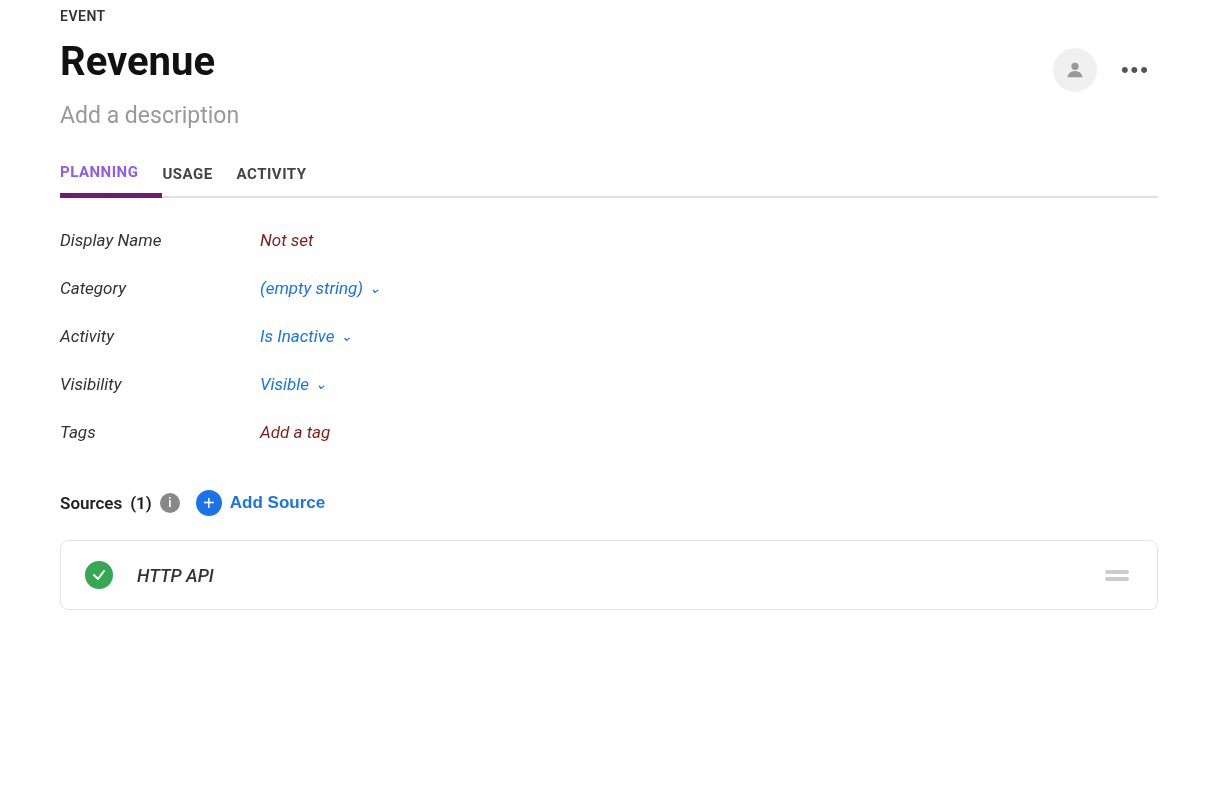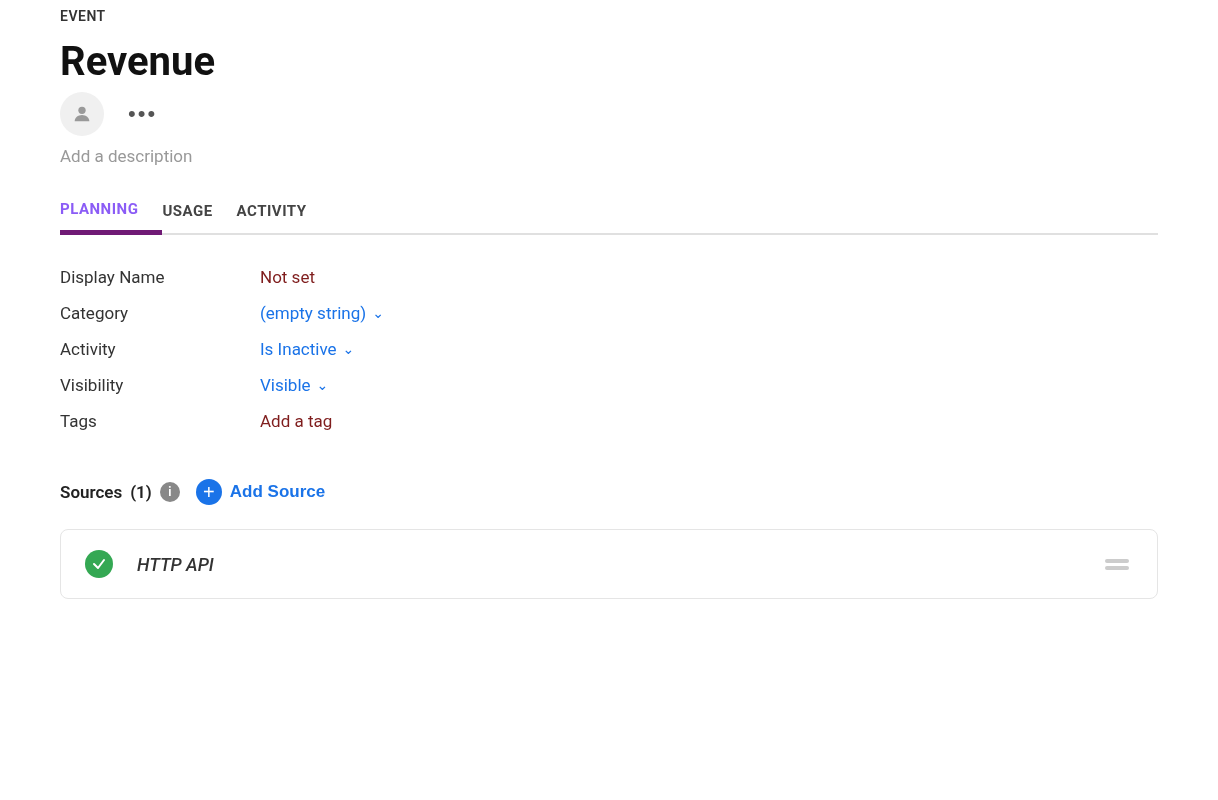--- a/index.html
+++ b/index.html
@@ -33,21 +33,20 @@
       letter-spacing: 0.5px;
     }
 
     
     .header-row {
       display: flex;
       align-items: flex-start;
       justify-content: space-between;
       margin-top: 8px;
       margin-bottom: 4px;
-      flex-direction: column;
     }
 
     .page-title {
       font-size: 40px;
       font-weight: 700;
       color: #111;
       line-height: 1.1;
     }
 
     .header-actions {
@@ -76,21 +75,21 @@
       cursor: pointer;
       font-size: 22px;
       color: #555;
       letter-spacing: 2px;
       padding: 4px 8px;
     }
 
     
     .description {
       color: #999;
-      font-size: 17px;
+      font-size: 23px;
       margin-top: 10px;
       margin-bottom: 24px;
       cursor: text;
     }
 
     
     .tabs-row {
       display: flex;
       align-items: flex-end;
       border-bottom: 2px solid #e0e0e0;
@@ -112,22 +111,23 @@
 
     .tab.active {
       color: #8b5cf6;
       border-bottom: 5px solid #701a75;
     }
 
     
     .properties-table {
       display: grid;
       grid-template-columns: 200px 1fr;
-      row-gap: 16px;
+      row-gap: 28px;
       margin-bottom: 40px;
+      font-style: italic;
     }
 
     .prop-label {
       font-size: 17px;
       color: #333;
       display: flex;
       align-items: center;
       font-weight: 400;
     }
 

